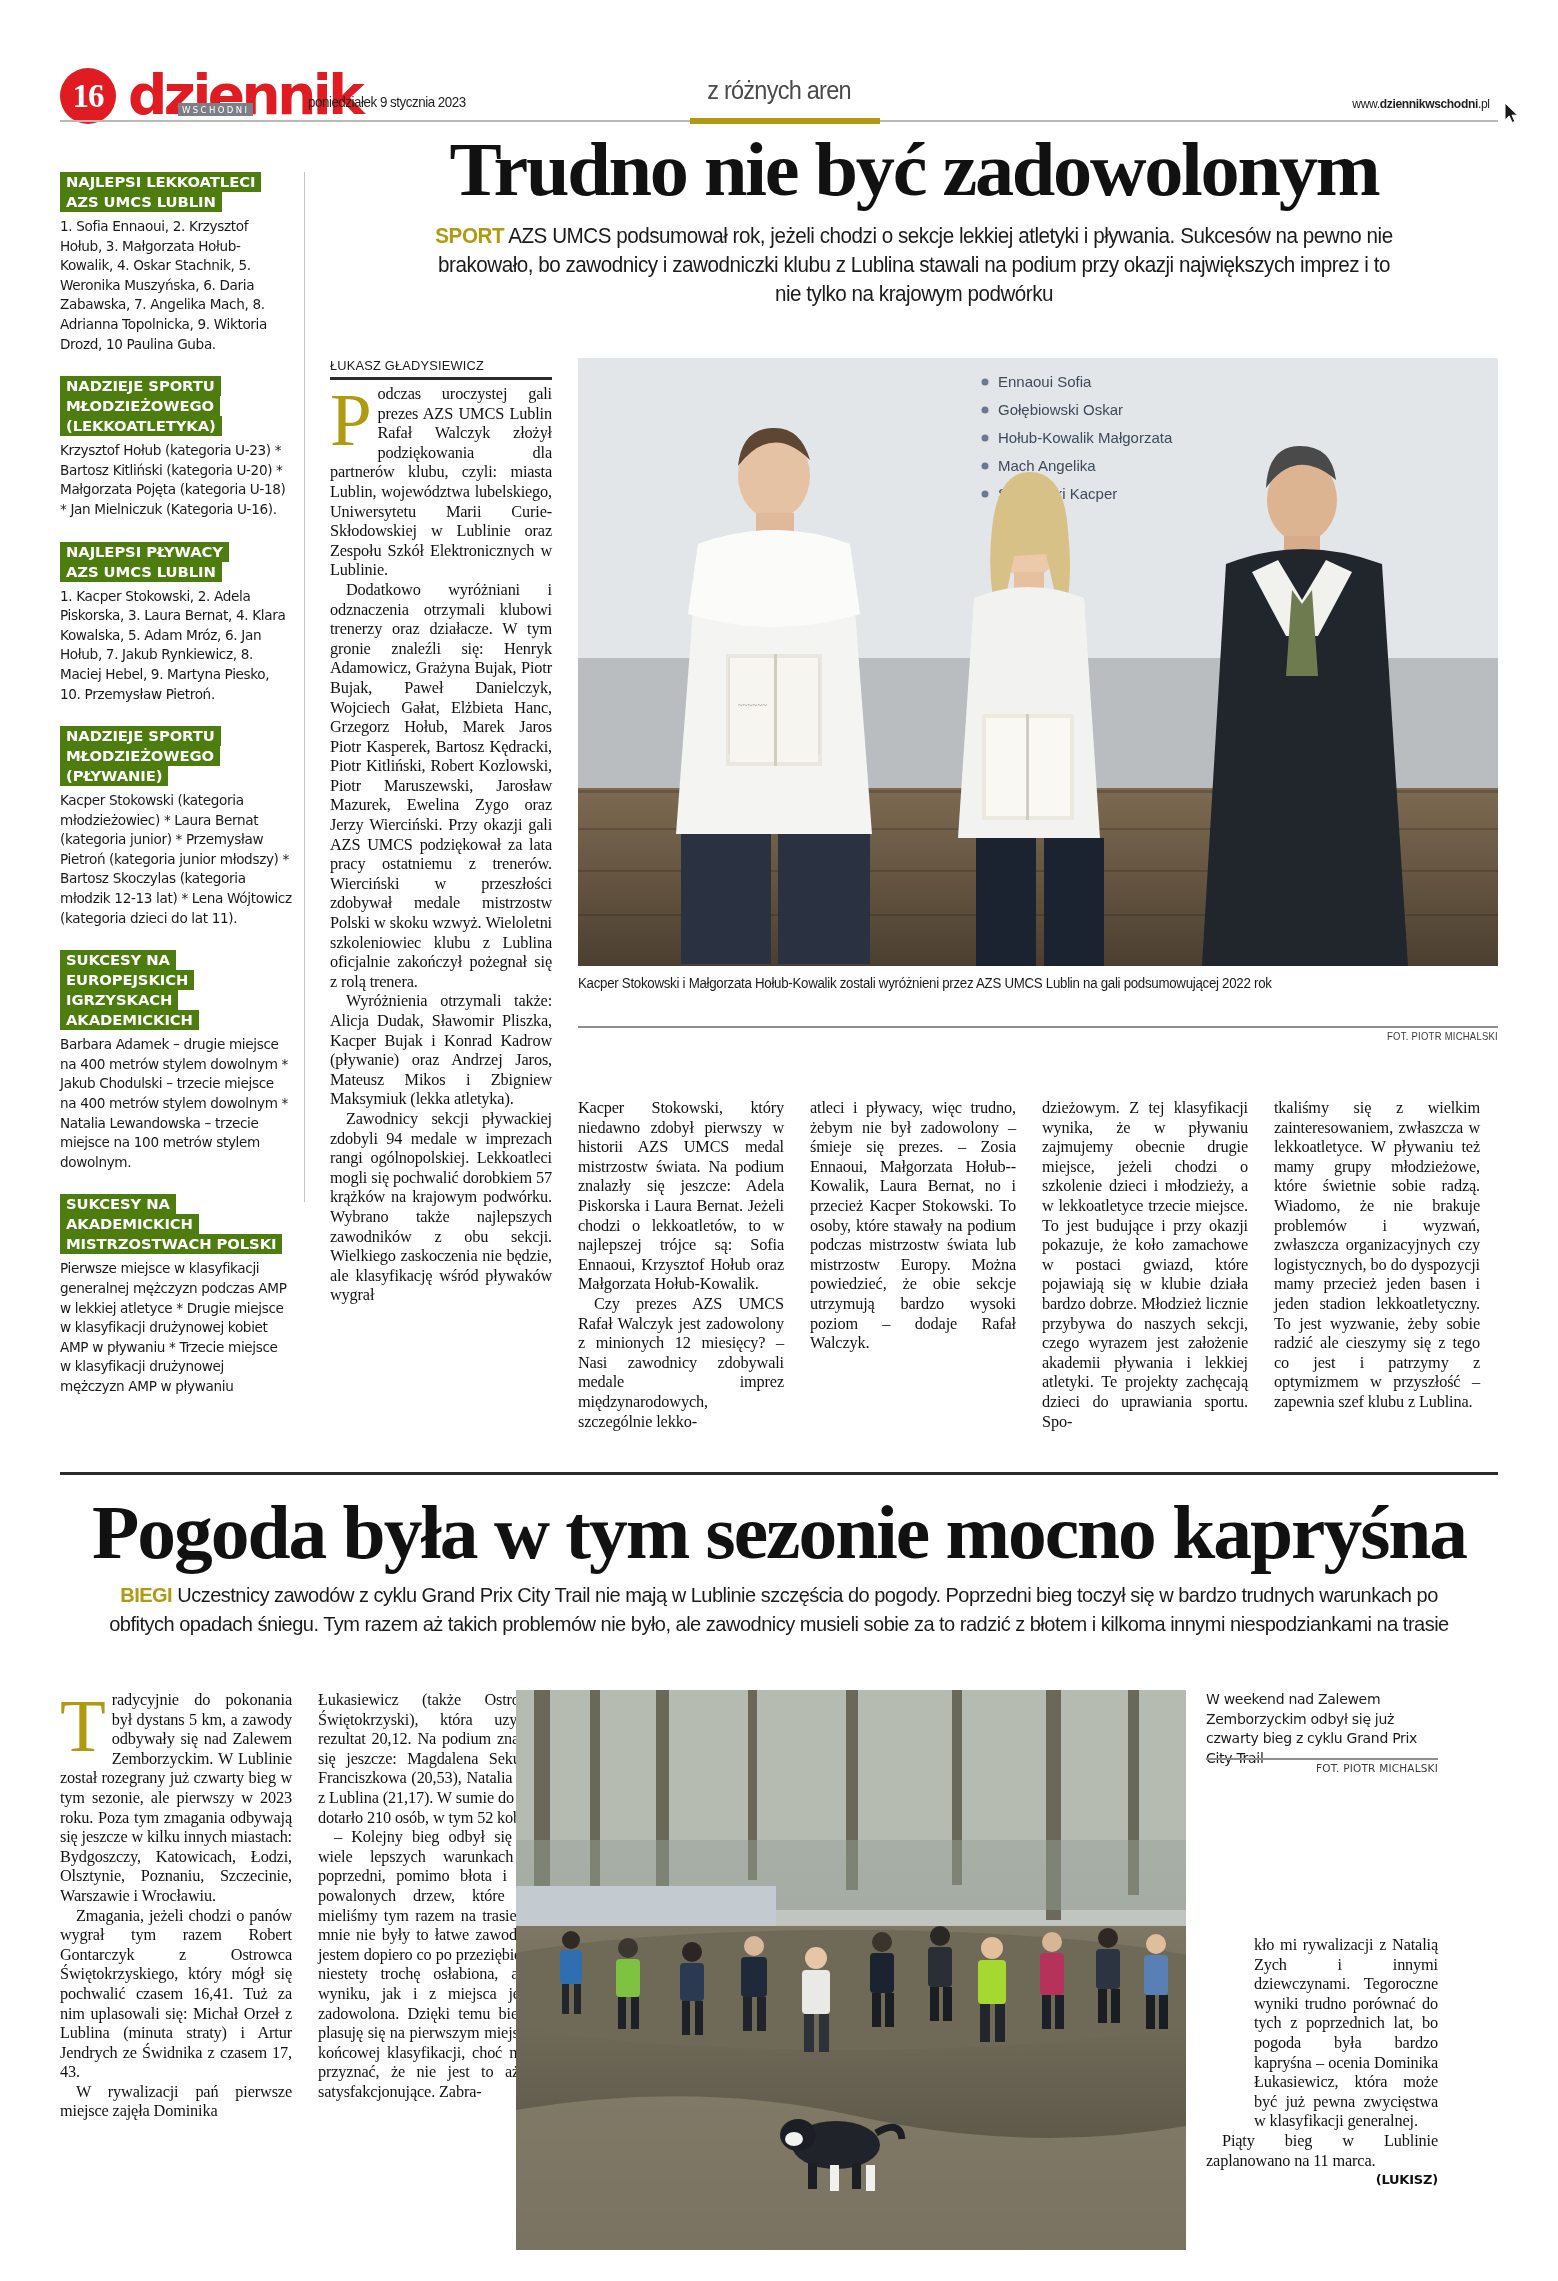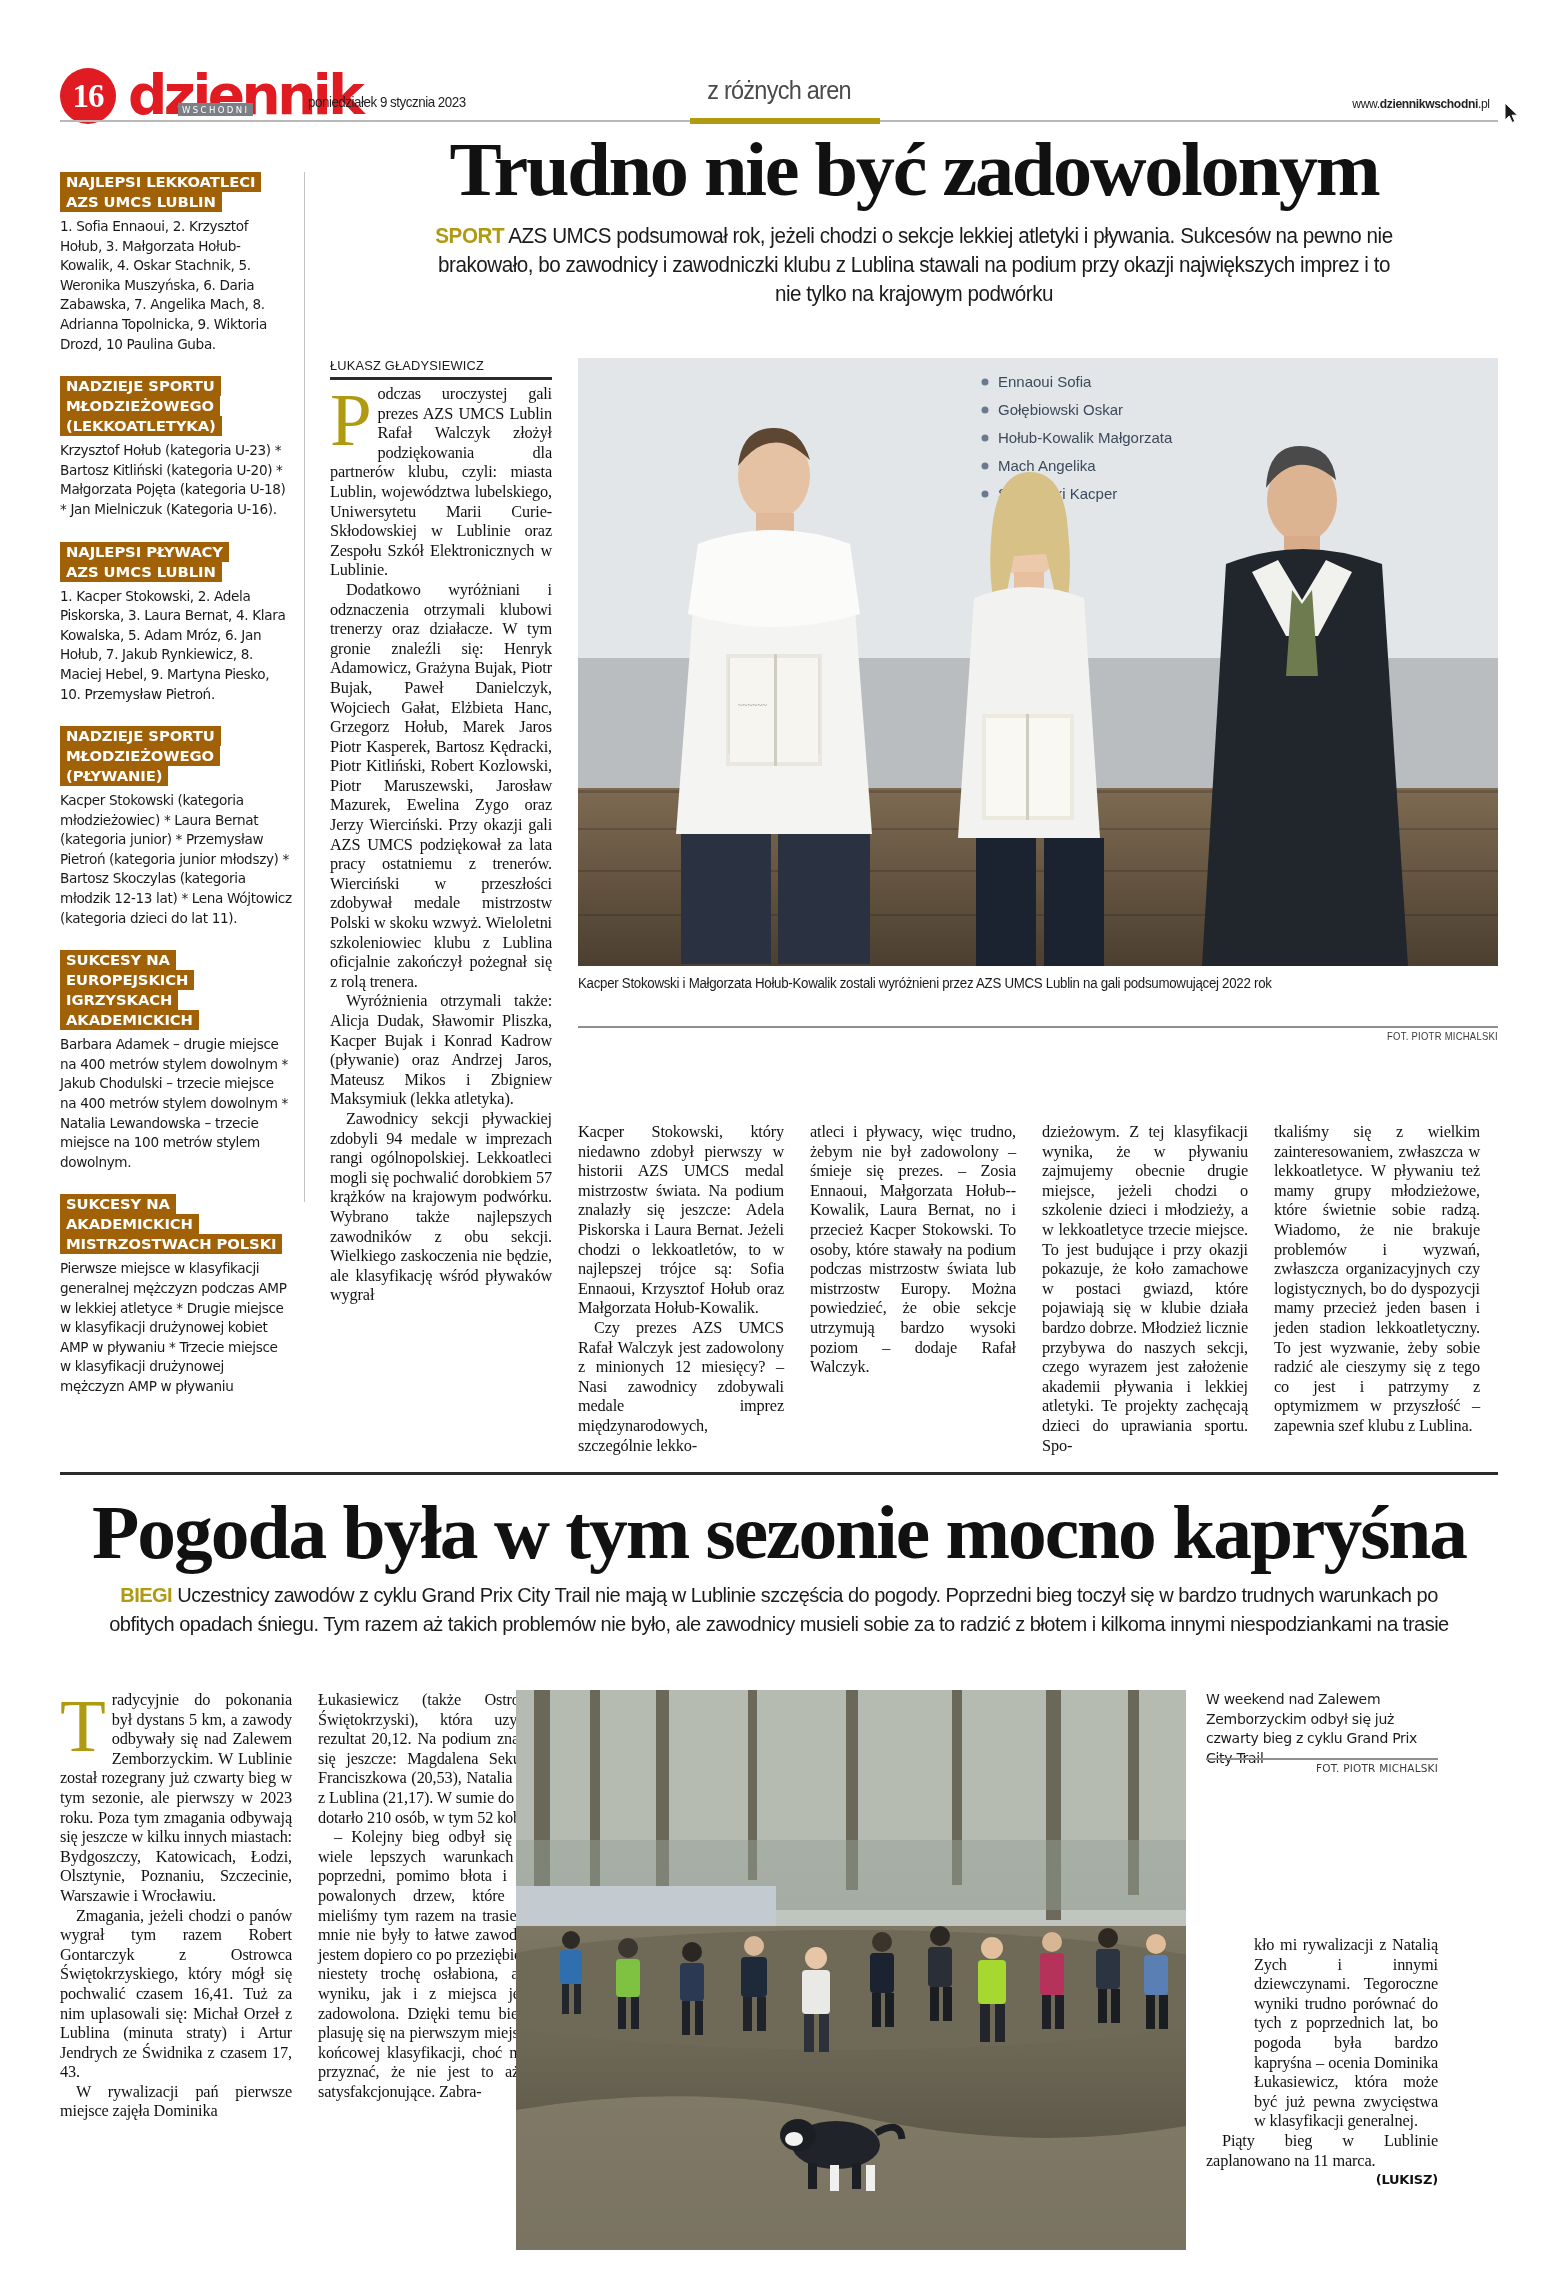--- a/index.html
+++ b/index.html
@@ -137,21 +137,21 @@
   .side-head {
     font-family: "DejaVu Sans", sans-serif;
     font-weight: bold;
     font-size: 14.8px;
     line-height: 20px;
     color: #ffffff;
     letter-spacing: -0.1px;
     margin-bottom: 5px;
   }
   .side-head span {
-    background: #a16207;
+    background: #4d7c0f;
     padding: 1px 6px 2px 6px;
     box-decoration-break: clone;
     -webkit-box-decoration-break: clone;
   }
   .side-body {
     font-family: "DejaVu Sans", sans-serif;
     font-size: 13.6px;
     line-height: 19.6px;
     color: #1a1a1a;
     letter-spacing: -0.35px;
@@ -314,21 +314,21 @@
     width: 206px;
     font-family: "Liberation Serif", serif;
     font-size: 16.3px;
     line-height: 19.6px;
     text-align: justify;
     color: #111;
     hyphens: auto;
     letter-spacing: -0.15px;
   }
   .art1-cols .c p { margin: 0; text-indent: 16px; }
-  .art1-cols .c p.first { text-indent: 0; margin-top: 24px; }
+  .art1-cols .c p.first { text-indent: 0; }
 
   .divider-thick {
     position: absolute;
     left: 60px;
     top: 1472px;
     width: 1438px;
     height: 3px;
     background: #2b2b2b;
   }
 

